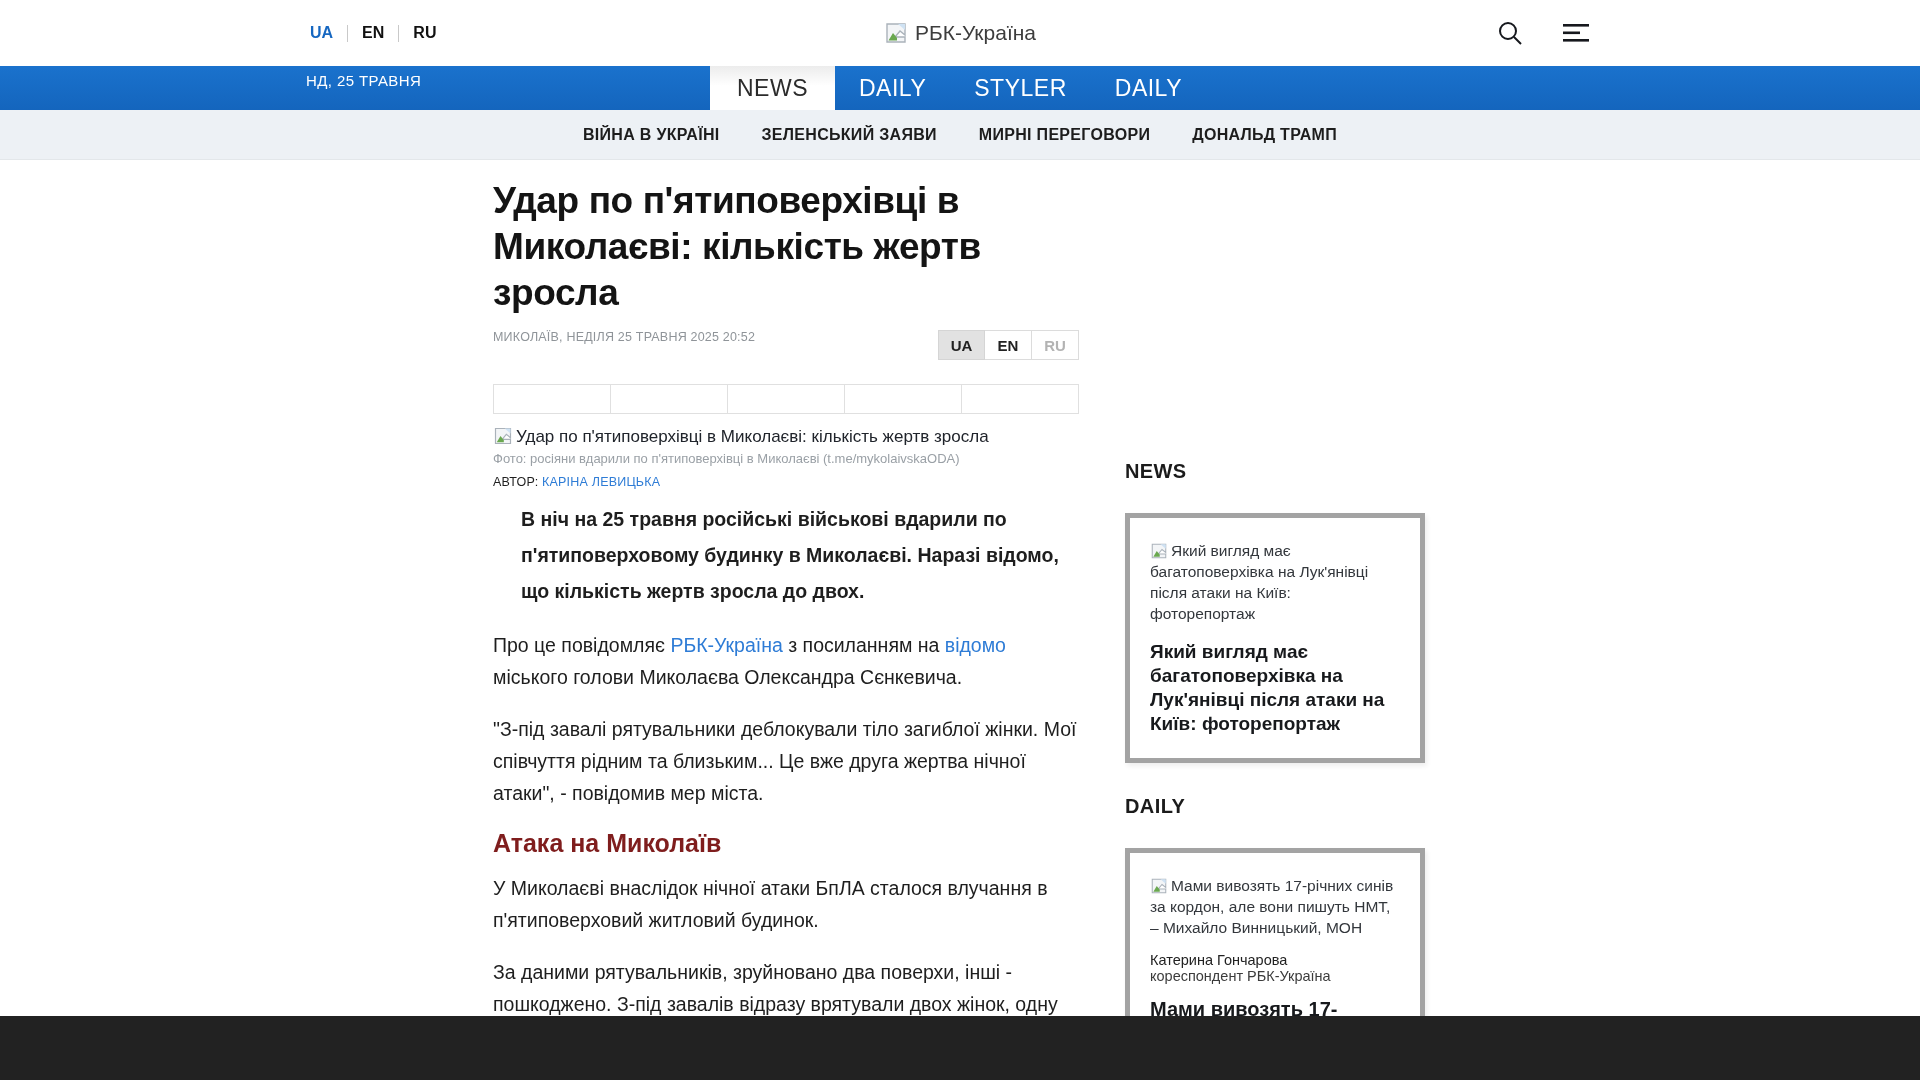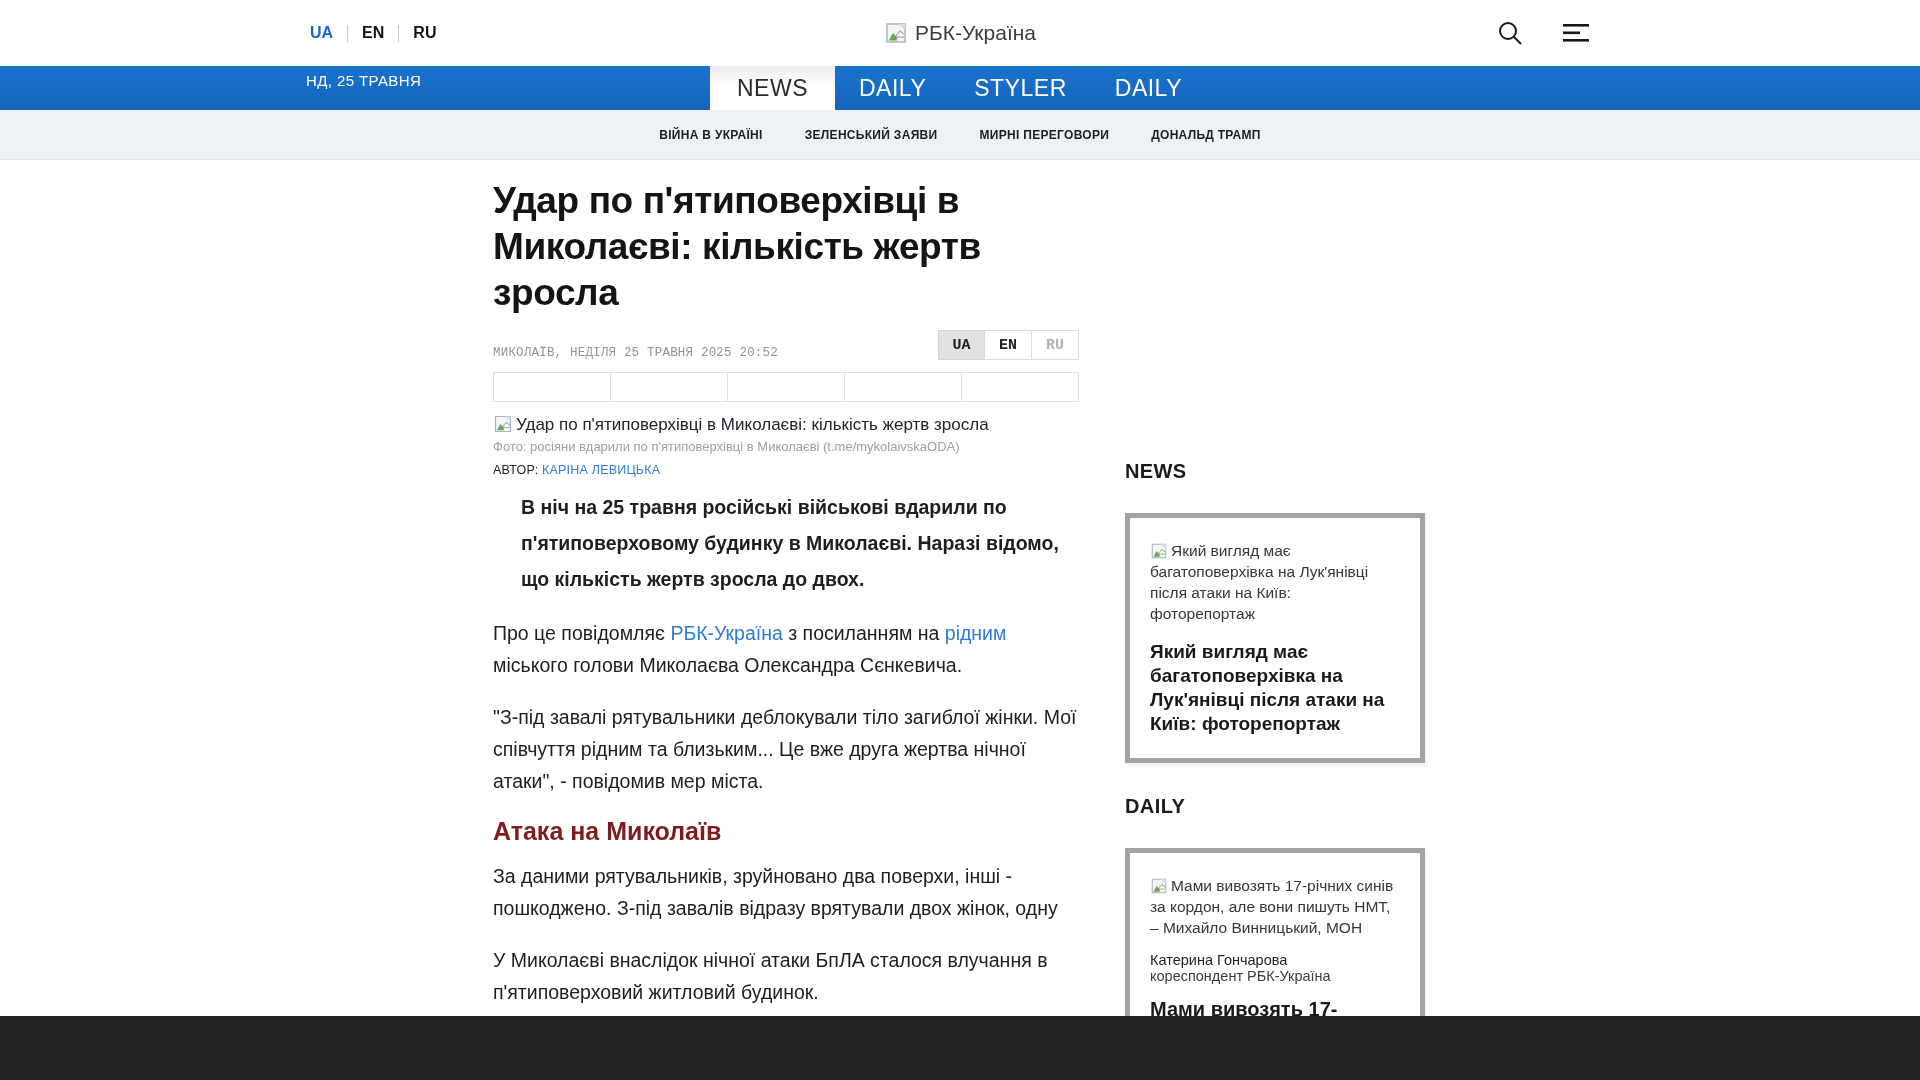--- a/index.html
+++ b/index.html
@@ -24,29 +24,29 @@
   .bluebar .date { position:absolute; left:306px; top:0; height:28px; display:flex; align-items:center;
     color:#fff; font-size:15px; letter-spacing:.4px; }
   .tabs { position:absolute; left:710px; top:0; height:44px; display:flex; align-items:stretch; }
   .tab { display:flex; align-items:center; padding:0 24px; color:#fff; font-size:23px;
     letter-spacing:.5px; cursor:pointer; font-stretch:condensed; }
   .tab.active { background:linear-gradient(#ececec,#ffffff 45%); color:#2b2b2b; padding:0 27px; }
 
   
   .subnav { position:absolute; left:0; top:110px; width:1920px; height:50px; background:#edf1f5;
     border-bottom:1px solid #e3e7ea; display:flex; align-items:center; justify-content:center; gap:42px; }
-  .subnav-item { font-size:12px; font-weight:700; color:#1d1d1d; letter-spacing:.3px; cursor:pointer; }
+  .subnav-item { font-size:16px; font-weight:700; color:#1d1d1d; letter-spacing:.3px; cursor:pointer; }
 
   
   .bico { display:inline-block; vertical-align:-4px; margin-right:3px; }
 
   
   .main { position:absolute; left:493px; top:178px; width:586px; }
   h1.article-title { font-size:37px; line-height:46px; font-weight:700; color:#141414; letter-spacing:-0.4px; margin-bottom:14px; }
-  .meta-row { display:flex; align-items:flex-end; justify-content:space-between; margin-bottom:12px;font-family:Liberation Mono, monospace; }
+  .meta-row { display:flex; align-items:flex-start; justify-content:space-between; margin-bottom:24px; }
   .meta-text { font-size:12.5px; color:#8f9499; letter-spacing:.2px; }
   .seg { display:flex; }
   .seg-btn { width:47px; height:30px; display:flex; align-items:center; justify-content:center;
     font-size:15px; font-weight:700; border:1px solid #dcdcdc; border-left:none; background:#fff; color:#222; cursor:pointer; }
   .seg-btn.first { border-left:1px solid #dcdcdc; background:#e2e2e2; border-color:#d5d5d5; }
   .seg-btn.dim { color:#b3b3b3; }
   .share-row { display:flex; height:30px; margin-bottom:12px; }
   .share-cell { flex:1; border:1px solid #e0e0e0; border-left:none; cursor:pointer; }
   .share-cell.first { border-left:1px solid #e0e0e0; }
   .img-alt { font-size:17px; color:#20242b; margin-bottom:4px; }
@@ -154,28 +154,28 @@
   </div>
   <div class="img-caption">Фото: росіяни вдарили по п'ятиповерхівці в Миколаєві (t.me/mykolaivskaODA)</div>
 
   <div class="author-line">
     <span>АВТОР:</span>
     <a>КАРІНА ЛЕВИЦЬКА</a>
   </div>
 
   <p class="lead">В ніч на 25 травня російські військові вдарили по п'ятиповерховому будинку в Миколаєві. Наразі відомо, що кількість жертв зросла до двох.</p>
 
-  <p><span>Про це повідомляє </span><a>РБК-Україна</a><span> з посиланням на </span><a>рідним</a><span> міського голови Миколаєва Олександра Сєнкевича.</span></p>
+  <p><span>Про це повідомляє </span><a>РБК-Україна</a><span> з посиланням на </span><a>відомо</a><span> міського голови Миколаєва Олександра Сєнкевича.</span></p>
 
   <p>"З-під завалі рятувальники деблокували тіло загиблої жінки. Мої співчуття рідним та близьким... Це вже друга жертва нічної атаки", - повідомив мер міста.</p>
 
   <h2 class="sub-heading">Атака на Миколаїв</h2>
 
+  <p>У Миколаєві внаслідок нічної атаки БпЛА сталося влучання в п'ятиповерховий житловий будинок.</p>
   <p>За даними рятувальників, зруйновано два поверхи, інші - пошкоджено. З-під завалів відразу врятували двох жінок, одну</p>
-  <p>У Миколаєві внаслідок нічної атаки БпЛА сталося влучання в п'ятиповерховий житловий будинок.</p>
 </div>
 
 <div class="sidebar">
   <div class="side-heading">NEWS</div>
 
   <div class="card">
     <div class="alt">
       <svg class="bico" width="18" height="18" viewBox="0 0 24 24">
         <polygon points="3,3 21,3 21,14 16,10 11,16 21,16 21,21 3,21" fill="#f3f5f7" stroke="#aab2ba" stroke-width="1.4"></polygon>
         <polygon points="4.5,19.5 9,12 13,17 13,19.5" fill="#6aa84f"></polygon>

